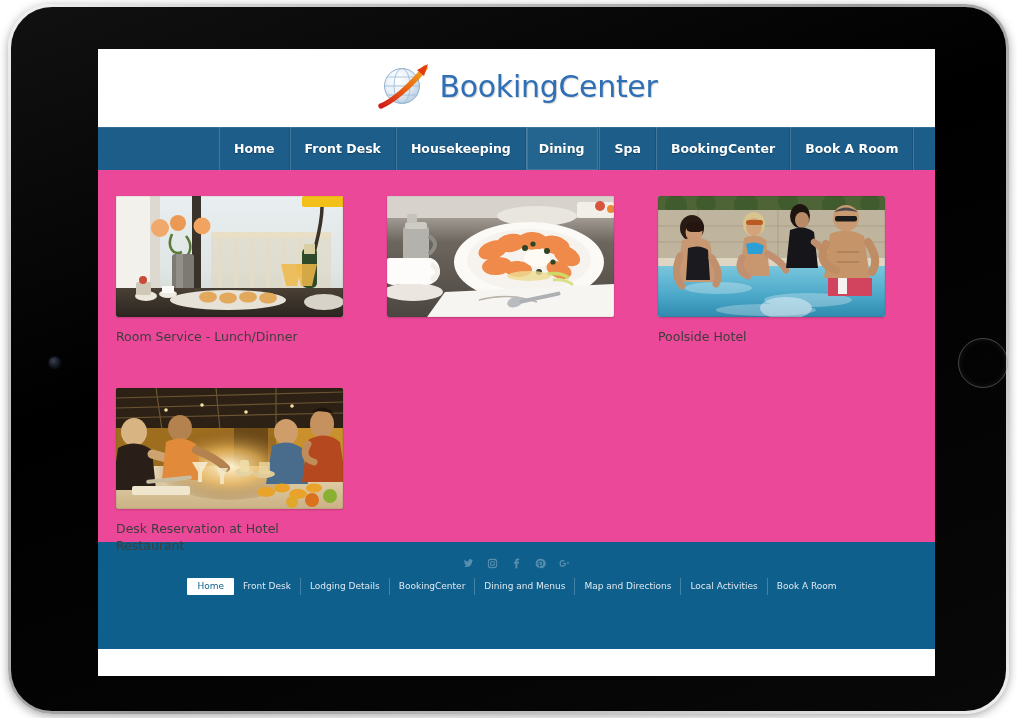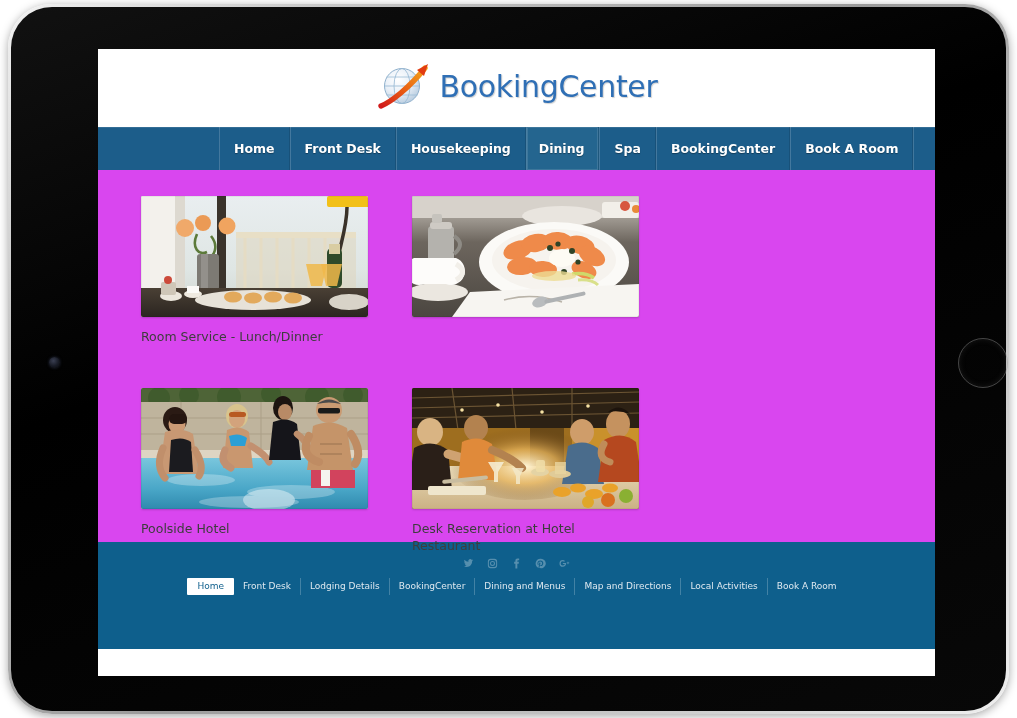--- a/index.html
+++ b/index.html
@@ -139,22 +139,22 @@
     display: flex;
     align-items: center;
     justify-content: center;
     border-left: 1px solid rgba(255,255,255,0.17);
     border-right: 1px solid rgba(255,255,255,0.17);
     cursor: pointer;
   }
 
   
   .main {
-    background: #d946ef;
-    padding: 26px 30px 0 43px;
+    background: #ec4899;
+    padding: 26px 30px 0 18px;
     height: 372px;
     box-sizing: border-box;
   }
   .card-grid {
     display: flex;
     flex-wrap: wrap;
     gap: 43px 44px;
   }
   .card {
     width: 227px;

